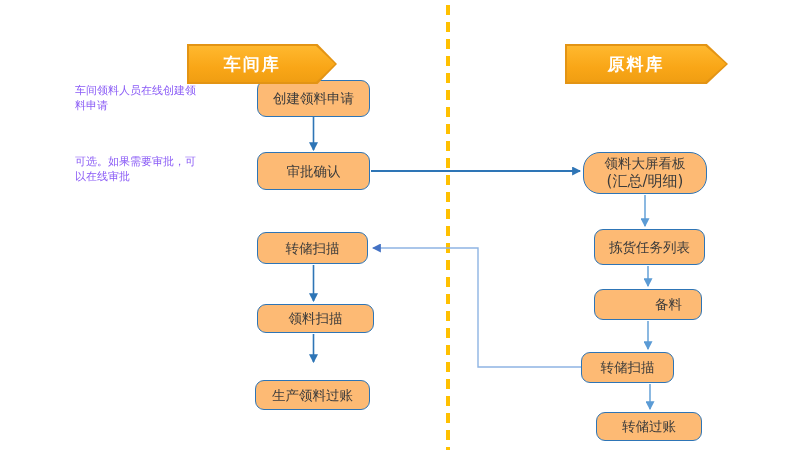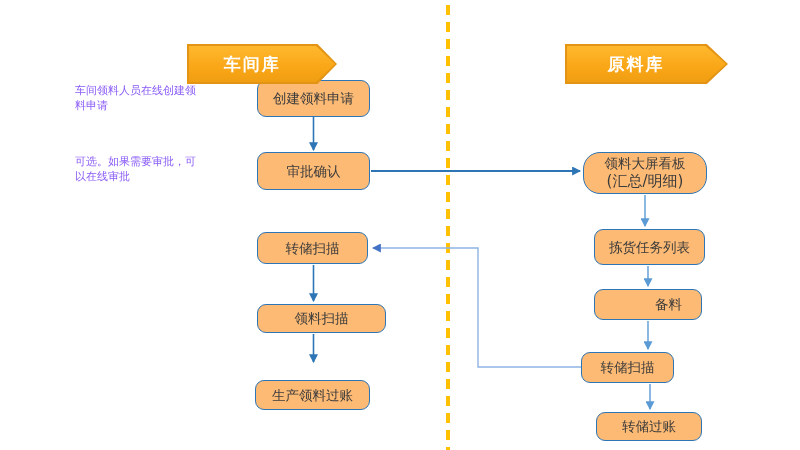--- a/index.html
+++ b/index.html
@@ -24,21 +24,21 @@
   
   .node{position:absolute;box-sizing:border-box;background:#fdba74;
     border:1.6px solid #2E75B6;border-radius:9px;z-index:1;
     display:flex;flex-direction:column;align-items:center;justify-content:center;
     font-size:13.5px;color:#3b3b3b;text-align:center;line-height:1.25;}
   .node .sub{font-size:15px;}
 
   .n-l1{left:257px;top:80px;width:113px;height:37px;}
   .n-l2{left:257px;top:152px;width:113px;height:38px;}
   .n-l3{left:257px;top:232px;width:111px;height:32px;}
-  .n-l4{left:257px;top:304px;width:129px;height:29px;}
+  .n-l4{left:257px;top:304px;width:117px;height:29px;}
   .n-l5{left:255px;top:380px;width:115px;height:30px;}
 
   .n-r1{left:583px;top:152px;width:124px;height:42px;border-radius:17px;}
   .n-r2{left:594px;top:229px;width:111px;height:36px;}
   .n-r3{left:594px;top:289px;width:108px;height:31px;padding-left:41px;}
   .n-r4{left:581px;top:352px;width:93px;height:31px;}
   .n-r5{left:596px;top:412px;width:106px;height:29px;}
 
   
   .annotation{position:absolute;left:75px;width:162px;font-size:11px;color:#8b5cf6;

